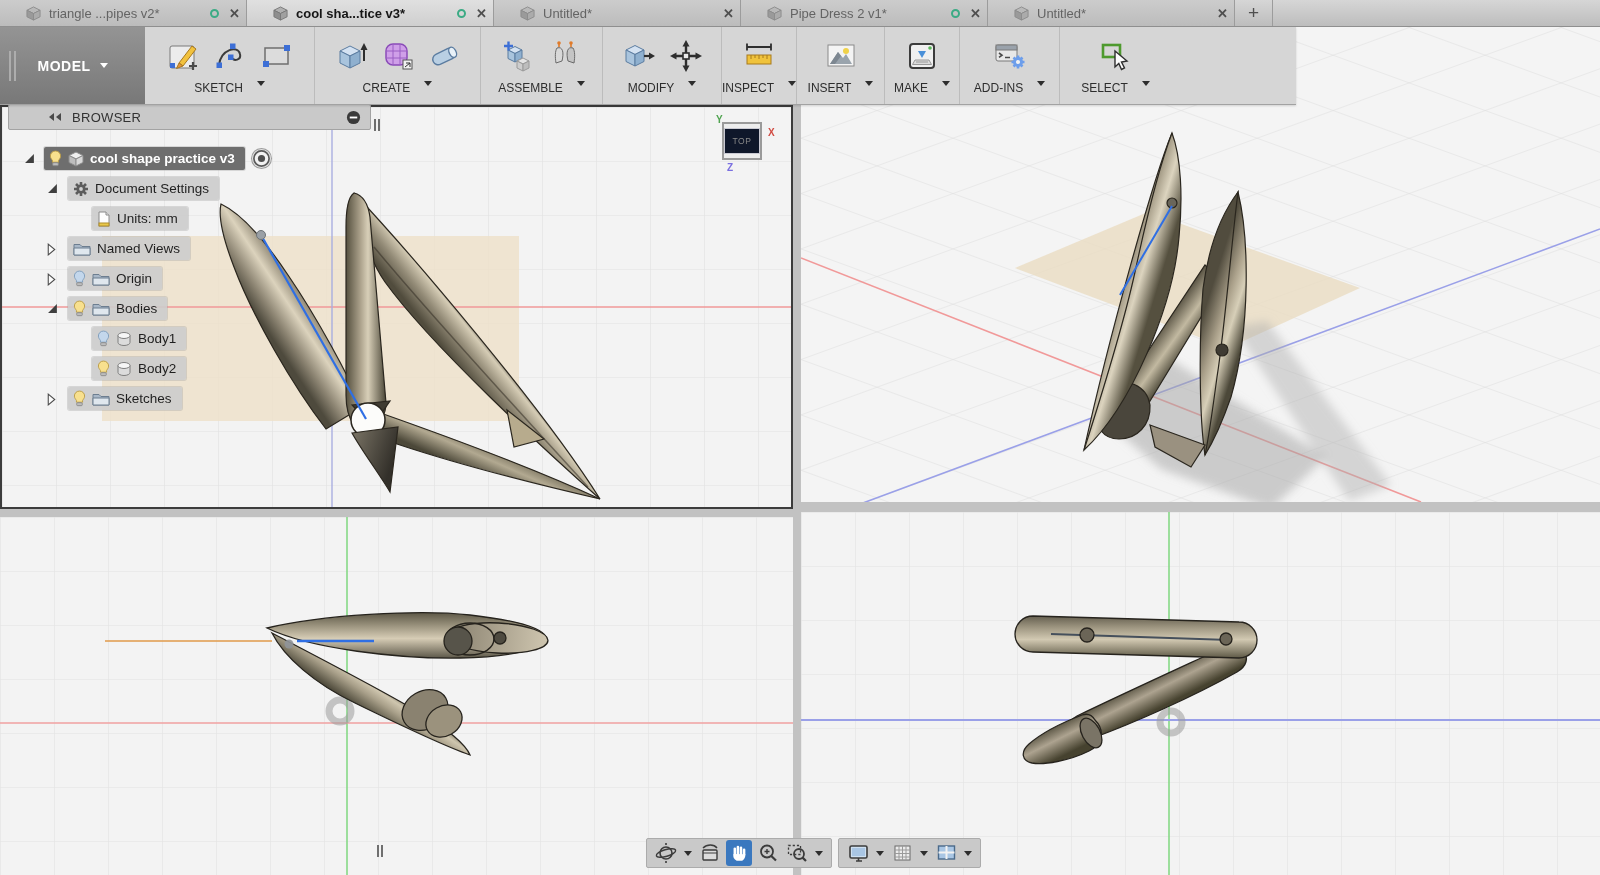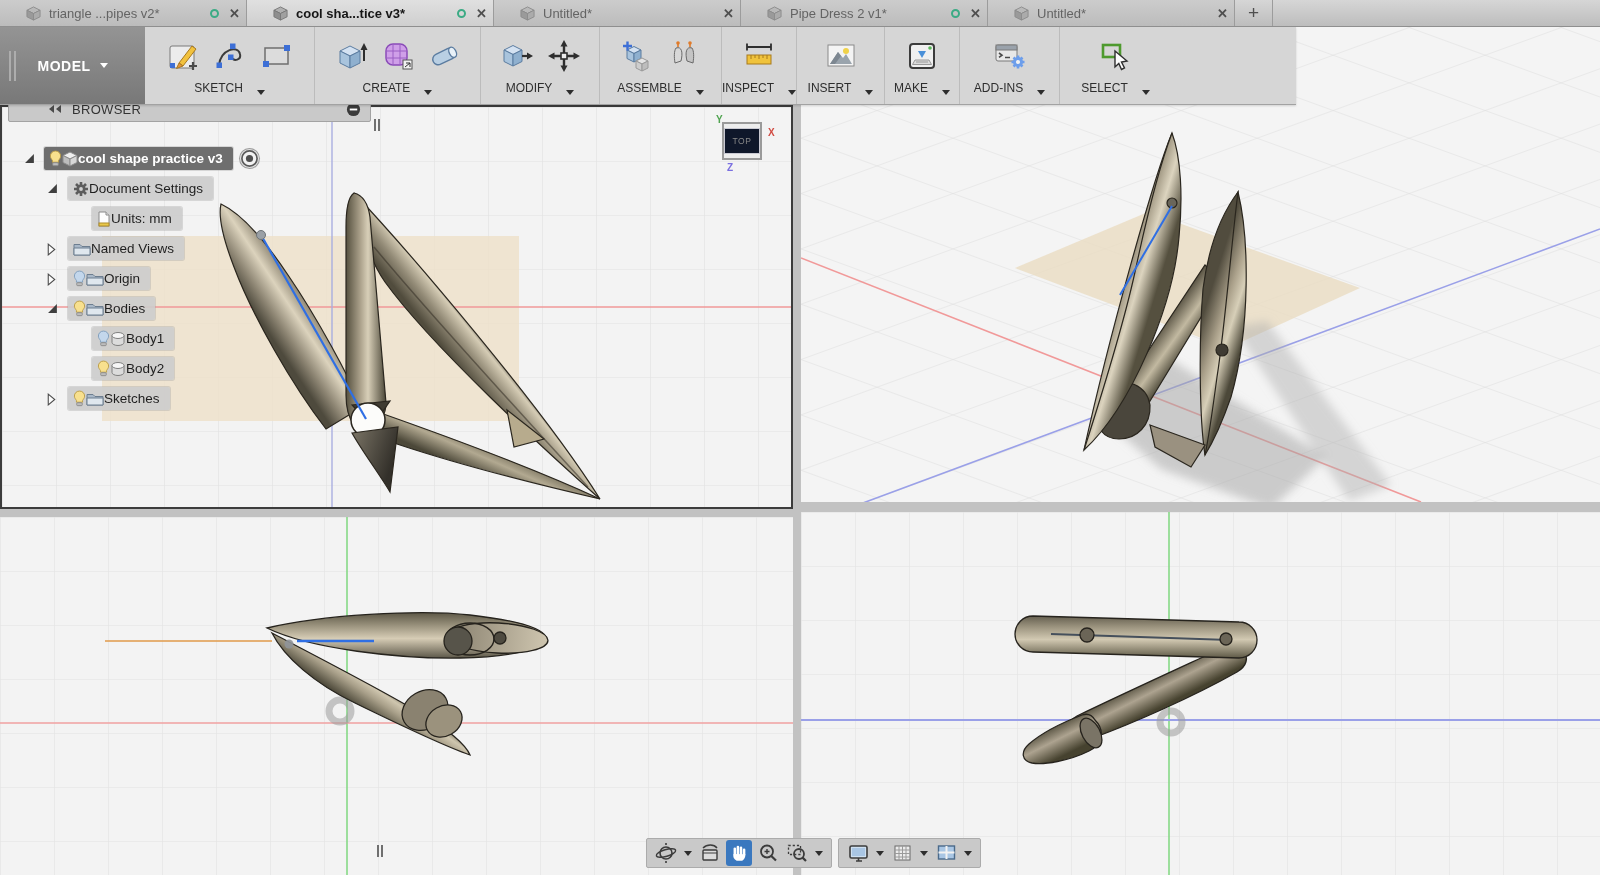--- a/index.html
+++ b/index.html
@@ -35,35 +35,35 @@
     background:#d6d6d6; border-bottom:1px solid #a2a2a2; display:flex;
     box-shadow:0 1px 2px rgba(0,0,0,.15); }
   .model-btn { width:145px; height:100%; background:linear-gradient(#949494,#787878);
     color:#fff; font-weight:bold; font-size:14px; letter-spacing:.5px;
     display:flex; align-items:center; justify-content:center; gap:9px; position:relative; }
   .model-grip { position:absolute; left:9px; top:24px; height:30px; width:7px;
     border-left:2px solid #adadad; border-right:2px solid #adadad; }
   .tb-group { height:100%; display:flex; flex-direction:column; align-items:center;
     justify-content:flex-start; padding-top:7px; border-right:1px solid #bcbcbc; flex:none; }
   .tb-icons { height:44px; display:flex; align-items:center; gap:13px; }
-  .tb-label { margin-top:3px; font-size:12px; color:#2d2d2d; display:flex; align-items:flex-end; gap:14px; }
+  .tb-label { margin-top:3px; font-size:12px; color:#2d2d2d; display:flex; align-items:flex-start; gap:14px; }
   .dd { width:0; height:0; border-left:4px solid transparent; border-right:4px solid transparent;
     border-top:5px solid #2d2d2d; display:inline-block; }
   .dd.white { border-top-color:#fff; }
   .tb-ic { display:block; }
 
   
   .panel-bar { position:absolute; height:26px; background:#c9c9c9; border:1px solid #a3a3a3;
     border-radius:2px; display:flex; align-items:center; z-index:25; }
   .panel-title { font-size:13px; color:#333; margin-left:9px; letter-spacing:.3px; }
   .panel-bar .spacer { flex:1; }
   .panel-grip { position:absolute; width:6px; height:12px; border-left:2px solid #6f6f6f;
     border-right:2px solid #6f6f6f; z-index:25; }
   .tree-row { position:absolute; display:flex; align-items:center; z-index:25; }
-  .pill { display:flex; align-items:center; gap:0; height:23px; padding:0 10px 0 5px;
+  .pill { display:flex; align-items:center; gap:6px; height:23px; padding:0 10px 0 5px;
     background:rgba(204,204,204,.9); border-radius:2px; font-size:13.5px; color:#1f1f1f;
     box-shadow:0 0 0 1px rgba(160,160,160,.35); white-space:nowrap; }
   .pill.root { background:#6e6e6e; color:#fff; font-weight:bold; }
   .radio-sel { margin-left:7px; background:#e3e3e3; border-radius:50%;
     box-shadow:0 0 0 1px #9c9c9c; display:flex; }
 
   
   .viewcube { position:absolute; left:704px; top:112px; width:86px; height:64px; z-index:10; }
   .vc-face { position:absolute; left:18px; top:10px; width:40px; height:38px;
     background:#ededed; border:2px solid #9a9a9a; display:flex; align-items:center; justify-content:center; }
@@ -392,44 +392,20 @@
               <ellipse cx="25.5" cy="17" rx="3.4" ry="5.5" fill="#e8f1f8" stroke="#5b7ca0" stroke-width="1.4"></ellipse>
             </g>
           </svg>
       </div>
       <div class="tb-label">
           <span>CREATE</span>
           <span class="dd"></span>
         </div>
     </div>
 
-    <div class="tb-group" style="width:119px">
-      <div class="tb-icons">
-        <svg class="tb-ic" width="34" height="34" viewBox="0 0 34 34">
-            <polygon points="4,11 13,6.5 22,11 13,15.5" fill="#d4e2f2" stroke="#5b7ca0"></polygon>
-            <polygon points="4,11 13,15.5 13,27 4,22.5" fill="#a9c4dd" stroke="#5b7ca0"></polygon>
-            <polygon points="22,11 13,15.5 13,27 22,22.5" fill="#8fb0cf" stroke="#5b7ca0"></polygon>
-            <path d="M22,17 H29" stroke="#2e2e2e" stroke-width="2.2"></path>
-            <polygon points="33,17 27,13.5 27,20.5" fill="#2e2e2e"></polygon>
-          </svg>
-        <svg class="tb-ic" width="34" height="34" viewBox="0 0 34 34">
-            <path d="M17,6 V28 M6,17 H28" stroke="#2e2e2e" stroke-width="2.4"></path>
-            <polygon points="17,1 13.5,7.5 20.5,7.5" fill="#2e2e2e"></polygon>
-            <polygon points="17,33 13.5,26.5 20.5,26.5" fill="#2e2e2e"></polygon>
-            <polygon points="1,17 7.5,13.5 7.5,20.5" fill="#2e2e2e"></polygon>
-            <polygon points="33,17 26.5,13.5 26.5,20.5" fill="#2e2e2e"></polygon>
-            <rect x="14" y="14" width="6" height="6" fill="#ececec" stroke="#2e2e2e" stroke-width="1.6"></rect>
-          </svg>
-      </div>
-      <div class="tb-label">
-          <span>MODIFY</span>
-          <span class="dd"></span>
-        </div>
-    </div>
-
     <div class="tb-group" style="width:122px">
       <div class="tb-icons">
         <svg class="tb-ic" width="34" height="34" viewBox="0 0 34 34">
             <polygon points="7,11 14,7.5 21,11 14,14.5" fill="#d4e2f2" stroke="#5b7ca0"></polygon>
             <polygon points="7,11 14,14.5 14,23 7,19.5" fill="#a9c4dd" stroke="#5b7ca0"></polygon>
             <polygon points="21,11 14,14.5 14,23 21,19.5" fill="#8fb0cf" stroke="#5b7ca0"></polygon>
             <path d="M3,7 h9 M7.5,2.5 v9" stroke="#3d6fd6" stroke-width="2.4"></path>
             <polygon points="16,22 22,19 28,22 22,25" fill="#e4e4e4" stroke="#9a9a9a"></polygon>
             <polygon points="16,22 22,25 22,32 16,29" fill="#cdcdcd" stroke="#9a9a9a"></polygon>
             <polygon points="28,22 22,25 22,32 28,29" fill="#bdbdbd" stroke="#9a9a9a"></polygon>
@@ -437,20 +413,44 @@
         <svg class="tb-ic" width="34" height="34" viewBox="0 0 34 34">
             <path d="M9,9 C15,7 16,14 14,22 L8,24 C7,18 7,12 9,9 Z" fill="#d8d8d8" stroke="#6a6a6a"></path>
             <path d="M25,9 C19,7 18,14 20,22 L26,24 C27,18 27,12 25,9 Z" fill="#c4c4c4" stroke="#6a6a6a"></path>
             <path d="M11,8 v-3 M23,8 v-3" stroke="#e07b2a" stroke-width="1.6"></path>
             <circle cx="11" cy="4" r="1.8" fill="#e07b2a"></circle>
             <circle cx="23" cy="4" r="1.8" fill="#e07b2a"></circle>
           </svg>
       </div>
       <div class="tb-label">
           <span>ASSEMBLE</span>
+          <span class="dd"></span>
+        </div>
+    </div>
+
+    <div class="tb-group" style="width:119px">
+      <div class="tb-icons">
+        <svg class="tb-ic" width="34" height="34" viewBox="0 0 34 34">
+            <polygon points="4,11 13,6.5 22,11 13,15.5" fill="#d4e2f2" stroke="#5b7ca0"></polygon>
+            <polygon points="4,11 13,15.5 13,27 4,22.5" fill="#a9c4dd" stroke="#5b7ca0"></polygon>
+            <polygon points="22,11 13,15.5 13,27 22,22.5" fill="#8fb0cf" stroke="#5b7ca0"></polygon>
+            <path d="M22,17 H29" stroke="#2e2e2e" stroke-width="2.2"></path>
+            <polygon points="33,17 27,13.5 27,20.5" fill="#2e2e2e"></polygon>
+          </svg>
+        <svg class="tb-ic" width="34" height="34" viewBox="0 0 34 34">
+            <path d="M17,6 V28 M6,17 H28" stroke="#2e2e2e" stroke-width="2.4"></path>
+            <polygon points="17,1 13.5,7.5 20.5,7.5" fill="#2e2e2e"></polygon>
+            <polygon points="17,33 13.5,26.5 20.5,26.5" fill="#2e2e2e"></polygon>
+            <polygon points="1,17 7.5,13.5 7.5,20.5" fill="#2e2e2e"></polygon>
+            <polygon points="33,17 26.5,13.5 26.5,20.5" fill="#2e2e2e"></polygon>
+            <rect x="14" y="14" width="6" height="6" fill="#ececec" stroke="#2e2e2e" stroke-width="1.6"></rect>
+          </svg>
+      </div>
+      <div class="tb-label">
+          <span>MODIFY</span>
           <span class="dd"></span>
         </div>
     </div>
 
 
     <div class="tb-group" style="width:75px">
       <div class="tb-icons">
         <svg class="tb-ic" width="34" height="34" viewBox="0 0 34 34">
             <path d="M5,8 H29 M5,4.5 V11.5 M29,4.5 V11.5" stroke="#2e2e2e" stroke-width="1.8" fill="none"></path>
             <rect x="5" y="16" width="24" height="9" fill="#f0c33c" stroke="#a87b1d"></rect>
@@ -520,21 +520,21 @@
             <polygon points="16,12 28,22 22.5,23 25.5,29 22.5,30.5 19.8,24.5 16,28" fill="#fdfdfd" stroke="#2e2e2e" stroke-width="1.4"></polygon>
           </svg>
       </div>
       <div class="tb-label">
           <span>SELECT</span>
           <span class="dd"></span>
         </div>
     </div>
   </div>
 
-  <div class="panel-bar" style="left:8px; top:96px; width:363px;padding-left:28px;">
+  <div class="panel-bar" style="left:8px; top:104px; width:363px;padding-left:28px;">
     <svg style="margin-left:10px" width="16" height="10" viewBox="0 0 16 10">
         <path d="M7,1 L2,5 L7,9 Z M14,1 L9,5 L14,9 Z" fill="#4a4a4a"></path>
       </svg>
     <span class="panel-title">BROWSER</span>
     <span class="spacer"></span>
     <svg class="circ-btn" viewBox="0 0 16 16">
         <circle cx="8" cy="8" r="7" fill="#3a3a3a"></circle>
         <rect x="4" y="7" width="8" height="2" fill="#fff"></rect>
       </svg>
   </div>

